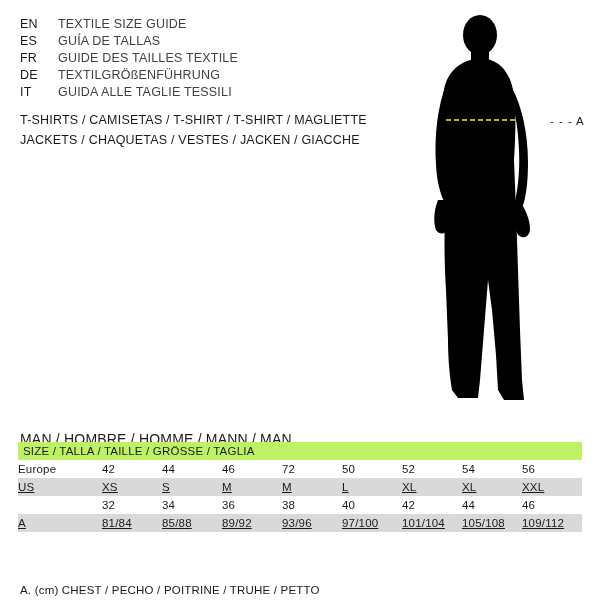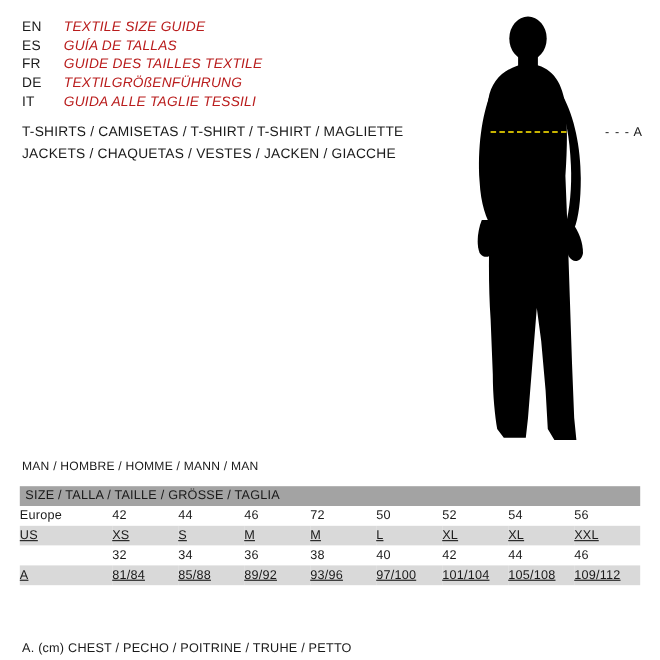--- a/index.html
+++ b/index.html
@@ -35,23 +35,22 @@
     font-size: 12.5px;
     line-height: 17px;
     letter-spacing: 0.2px;
   }
   .lang-code {
     width: 38px;
     flex: 0 0 38px;
     color: #1a1a1a;
   }
   .lang-text {
-    color: #b91c1c;
-    white-space: nowrap;
-    font-style: italic;
+    color: #404040;
+    white-space: nowrap;
   }
 
   
   .cats {
     position: absolute;
     left: 20px;
     top: 110px;
     width: 400px;
   }
   .cat-line {
@@ -80,43 +79,43 @@
     white-space: nowrap;
   }
   .dash-lead {
     letter-spacing: 1px;
   }
 
   
   .table-title {
     position: absolute;
     left: 20px;
-    top: 418px;
-    font-size: 11px;
+    top: 431px;
+    font-size: 14px;
     letter-spacing: 0.2px;
     white-space: nowrap;
   }
   table.size-table {
     position: absolute;
     left: 18px;
     top: 442px;
     width: 564px;
     border-collapse: collapse;
     font-size: 11.5px;
     letter-spacing: 0.2px;
   }
   table.size-table td, table.size-table th {
     padding: 0;
     height: 18px;
     text-align: left;
     font-weight: normal;
     vertical-align: middle;
   }
   tr.header-row {
-    background: #a3a3a3;
+    background: #bef264;
     padding-left: 47px;
   }
   tr.header-row th {
     padding-left: 5px;
     font-size: 11.5px;
     letter-spacing: 0.2px;
     color: #1a1a1a;
   }
   tr.shaded {
     background: #d9d9d9;

